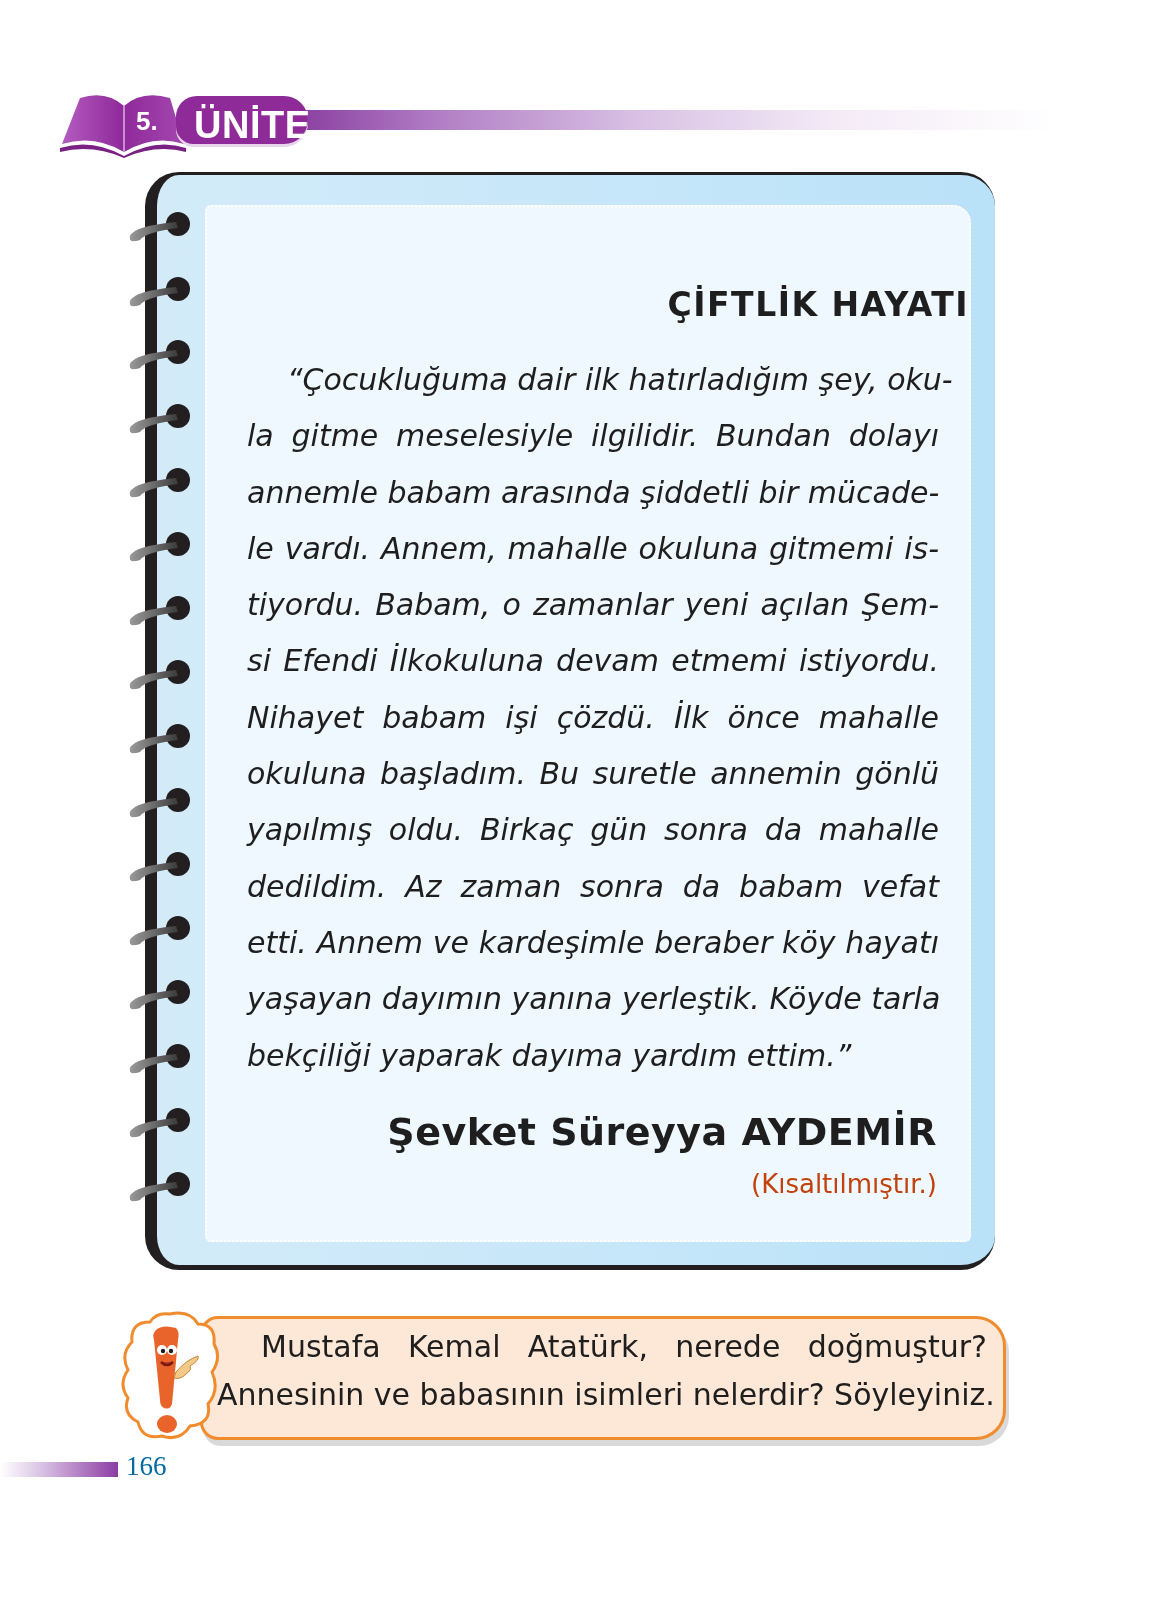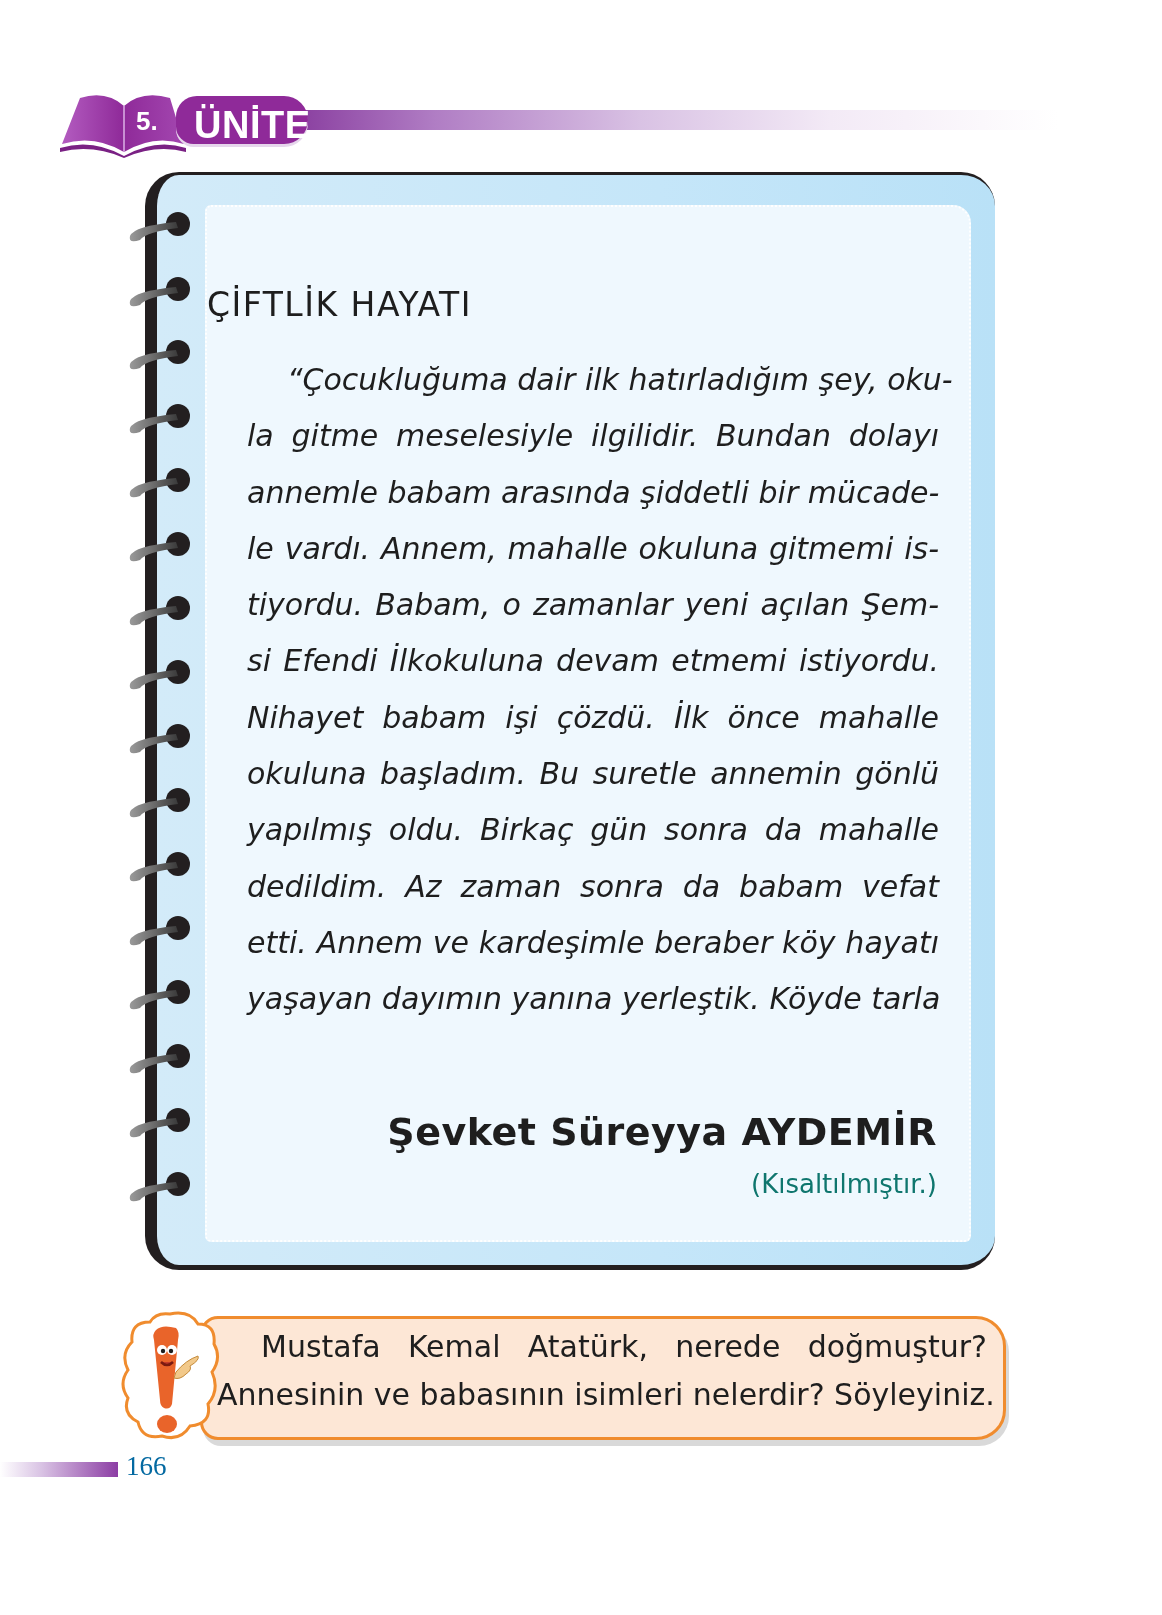--- a/index.html
+++ b/index.html
@@ -44,37 +44,37 @@
     position: absolute; left: 48px; top: 30px; width: 766px; height: 1037px;
     background: #eff8fe;
     border: 2px dotted #ffffff;
     border-radius: 6px 18px 6px 6px;
   }
   .rings { position: absolute; left: 120px; top: 0; width: 80px; height: 1615px; }
   .ring { position: absolute; left: 6px; width: 70px; height: 34px; }
 
   
   .passage-title {
-    position: absolute; left: 0; width: 100%; top: 78px; text-align: left;
-    font-size: 33px; letter-spacing: 1.5px; font-weight: normal; color: #1e1e1e;
+    position: absolute; left: 0; width: 100%; top: 78px; text-align: right;
+    font-size: 33px; letter-spacing: 1.5px; font-weight: bold; color: #1e1e1e;
   }
   .passage-lines { position: absolute; left: 40px; top: 145px; width: 692px; font-style: italic; }
   .line {
     display: block; height: 56.3px; line-height: 56.3px; font-size: 30px;
     text-align: justify; text-align-last: justify; white-space: nowrap;
     word-spacing: 0;
   }
   .line.first { padding-left: 40px; }
   .line.last { text-align-last: left; }
   .author {
     position: absolute; right: 32px; top: 903px; font-size: 38px; font-weight: bold;
     letter-spacing: 0.5px; color: #1e1e1e;
   }
   .note {
-    position: absolute; right: 32px; top: 962px; font-size: 26px; color: #0f766e;
+    position: absolute; right: 32px; top: 962px; font-size: 26px; color: #c2410c;
   }
 
   
   .question-box {
     position: absolute; left: 200px; top: 1316px; width: 806px; height: 124px;
     background: #fde7d6; border: 3px solid #f08c2e; border-radius: 18px 30px 30px 18px;
     box-shadow: 3px 6px 0 #d9d9d9;
   }
   .question-text {
     position: absolute; left: 14px; top: 4px; width: 770px;
@@ -127,20 +127,21 @@
       <span class="line">annemle babam arasında şiddetli bir mücade-</span>
       <span class="line">le vardı. Annem, mahalle okuluna gitmemi is-</span>
       <span class="line">tiyordu. Babam, o zamanlar yeni açılan Şem-</span>
       <span class="line">si Efendi İlkokuluna devam etmemi istiyordu.</span>
       <span class="line">Nihayet babam işi çözdü. İlk önce mahalle</span>
       <span class="line">okuluna başladım. Bu suretle annemin gönlü</span>
       <span class="line">yapılmış oldu. Birkaç gün sonra da mahalle</span>
       <span class="line">dedildim. Az zaman sonra da babam vefat</span>
       <span class="line">etti. Annem ve kardeşimle beraber köy hayatı</span>
       <span class="line">yaşayan dayımın yanına yerleştik. Köyde tarla</span>
+      <span class="line last">bekçiliği yaparak dayıma yardım ettim.”</span>
     </div>
     <div class="author">Şevket Süreyya AYDEMİR</div>
     <div class="note">(Kısaltılmıştır.)</div>
   </div>
 </div>
 
 <div class="rings">
   <svg width="0" height="0" style="position:absolute">
     <defs>
       <linearGradient id="ringG" x1="0" x2="1" y1="0" y2="0">

